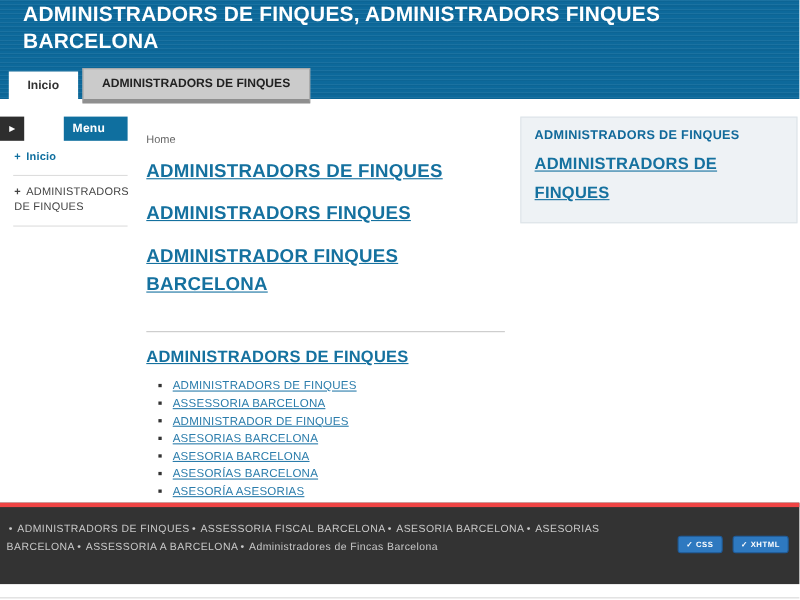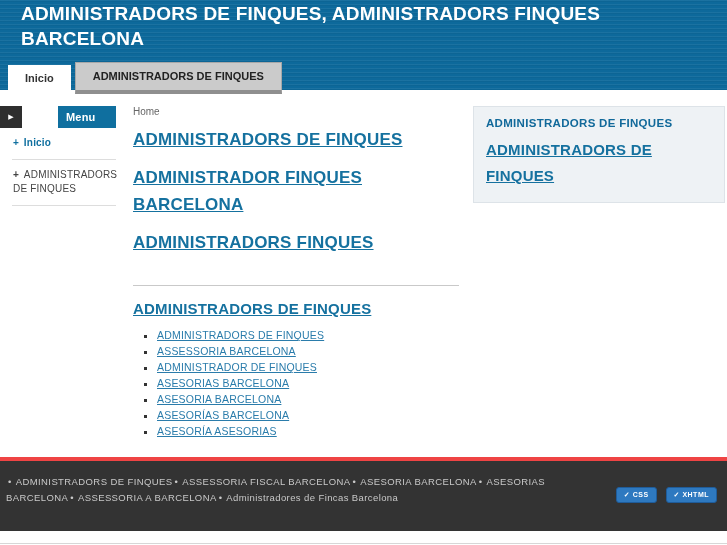--- a/index.html
+++ b/index.html
@@ -54,21 +54,21 @@
   }
   .side-item {
     padding: 8px 4px 8px 1px; border-bottom: 1px solid #ddd;
     font-size: 10px; color: #444; line-height: 1.45; cursor: pointer; margin-left: 12px;
   }
   .side-item .plus { margin-right: 5px; color: #444; font-weight: bold; }
   .side-item.active .side-label, .side-item.active .plus { color: #0f6f9f; font-weight: bold; }
   .side-item .side-label { letter-spacing: 0.2px; }
 
   
-  .main { position: absolute; left: 133px; top: 106px; width: 326px; }
+  .main { position: absolute; left: 133px; top: 122px; width: 326px; }
   .breadcrumb { font-size: 10px; color: #666; margin-bottom: 10px; }
   .main-heading {
     display: block; font-size: 17px; font-weight: bold; color: #15719f;
     text-decoration: underline; line-height: 1.55; margin-bottom: 12px;
     letter-spacing: 0.2px; cursor: pointer;
   }
   .rule { border: none; border-top: 1px solid #c9c9c9; margin: 29px 0 0; }
   .section-title {
     display: inline-block; font-size: 15px; font-weight: bold; color: #15719f;
     text-decoration: underline; margin-top: 14px; letter-spacing: 0.2px; cursor: pointer;
@@ -146,22 +146,22 @@
       </div>
         <div class="side-item inactive">
         <span class="plus">+</span><span class="side-label">ADMINISTRADORS DE FINQUES</span>
       </div>
       </div>
   </div>
 
   <div class="main">
     <div class="breadcrumb">Home</div>
     <a class="main-heading">ADMINISTRADORS DE FINQUES</a>
+    <a class="main-heading">ADMINISTRADORS FINQUES</a>
     <a class="main-heading">ADMINISTRADOR FINQUES BARCELONA</a>
-    <a class="main-heading">ADMINISTRADORS FINQUES</a>
     <hr class="rule">
     <a class="section-title">ADMINISTRADORS DE FINQUES</a>
     <ul class="keyword-list">
         <li><a>ADMINISTRADORS DE FINQUES</a></li>
         <li><a>ASSESSORIA BARCELONA</a></li>
         <li><a>ADMINISTRADOR DE FINQUES</a></li>
         <li><a>ASESORIAS BARCELONA</a></li>
         <li><a>ASESORIA BARCELONA</a></li>
         <li><a>ASESORÍAS BARCELONA</a></li>
         <li><a>ASESORÍA ASESORIAS</a></li>

